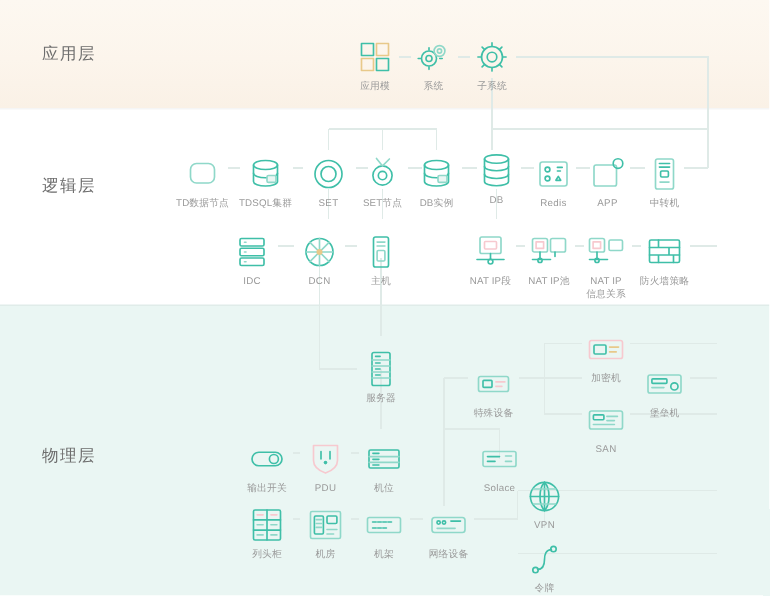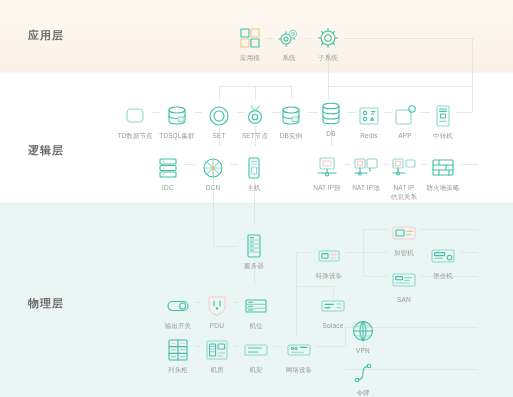--- a/index.html
+++ b/index.html
@@ -13,21 +13,21 @@
   
   .band { position: absolute; left: 0; width: 513px; }
   #band-app   { top: 0;   height: 72px;  background: linear-gradient(180deg,#fdf8f1 0%,#fcf5ec 55%,#faf1e6 100%); }
   #band-logic { top: 72px;height: 131px; background: #ffffff; }
   #band-phys  { top: 203px;height: 194px;background: #eaf6f3; }
   .band-edge { position:absolute; left:0; width:513px; height:1px; background:rgba(0,0,0,.04); }
 
   
   .layer-title {
     position: absolute; left: 28px;
-    font-size: 11px; font-weight: 700; color: #6d6d6d;
+    font-size: 11px; font-weight: 400; color: #6d6d6d;
     letter-spacing: 1px; white-space: nowrap;
   }
 
   
   #wires { position: absolute; inset: 0; pointer-events: none; }
 
   
   .node {
     position: absolute; width: 54px;
     display: flex; flex-direction: column; align-items: center;
@@ -50,21 +50,21 @@
 
 <div id="stage">
 
   <div class="band" id="band-app"></div>
   <div class="band" id="band-logic"></div>
   <div class="band" id="band-phys"></div>
   <div class="band-edge" style="top:72px"></div>
   <div class="band-edge" style="top:203px"></div>
 
   <div class="layer-title" style="top:28px">应用层</div>
-  <div class="layer-title" style="top:143px">逻辑层</div>
+  <div class="layer-title" style="top:116px">逻辑层</div>
   <div class="layer-title" style="top:296px">物理层</div>
 
   <svg id="wires" width="513" height="397" viewBox="0 0 513 397">
     <g fill="none" stroke="#dfeae7" stroke-width="1" shape-rendering="crispEdges">
 
       <path d="M266 38 H274"></path>
       <path d="M305 38 H313"></path>
 
       <path d="M344 38 H472 V112"></path>
       <path d="M328 52 V86 H472"></path>

